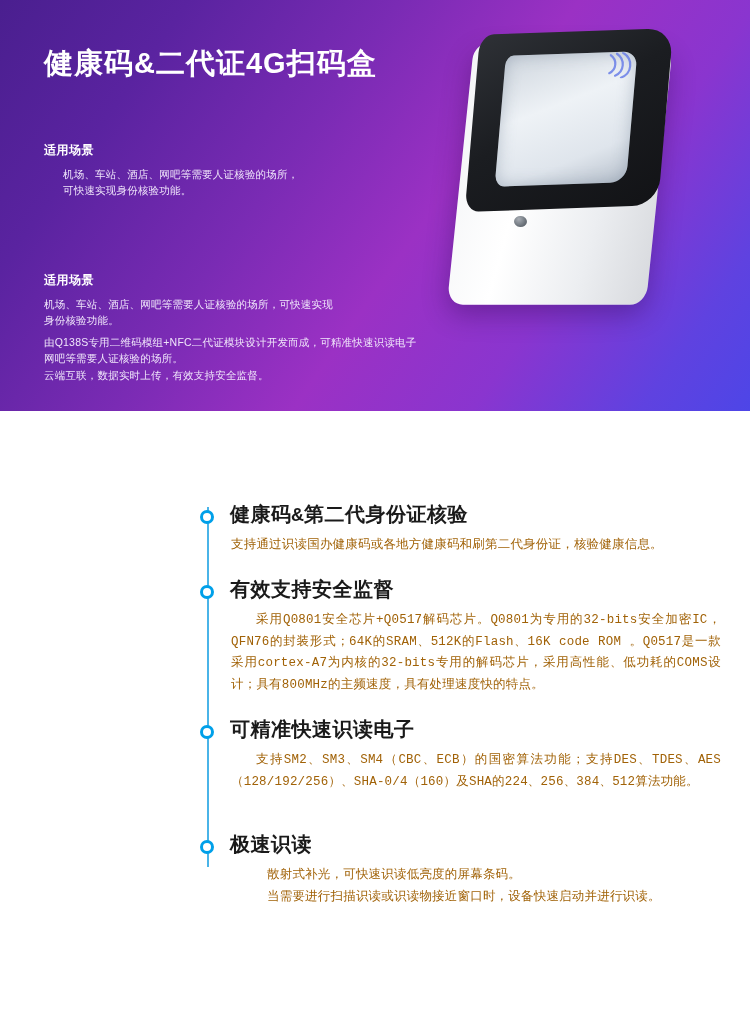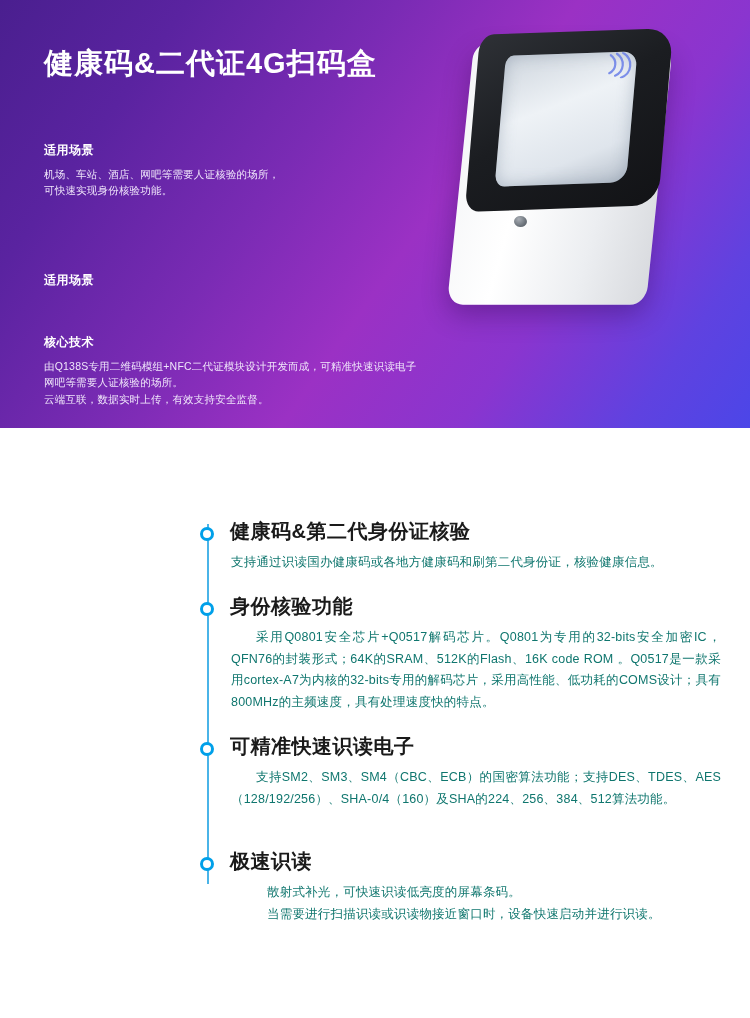--- a/index.html
+++ b/index.html
@@ -126,24 +126,25 @@
     height: 11px;
     border-radius: 50%;
     background: radial-gradient(circle at 35% 30%, #a9aeb5, #6d747c 60%, #4d535a 100%);
     transform: rotate(5deg);
   }
 
   
   .content {
     position: absolute;
     left: 0;
-    top: 428px;
+    top: 411px;
     width: 750px;
     height: 584px;
     background: #ffffff;
+    font-family: Liberation Mono, monospace;
   }
   .timeline-axis {
     position: absolute;
     left: 207px;
     top: 96px;
     width: 2px;
     height: 360px;
     background: #4ab4e8;
   }
   .item {
@@ -172,21 +173,21 @@
     letter-spacing: 0.5px;
     white-space: nowrap;
   }
   .item-body {
     position: absolute;
     left: 31px;
     top: 34px;
     width: 490px;
     font-size: 12.5px;
     line-height: 1.72;
-    color: #0f766e;
+    color: #a16207;
     text-align: justify;
     letter-spacing: 0.2px;
   }
   .indent { text-indent: 25px; }
 
   .it1 { top: 90px; }
   .it2 { top: 165px; }
   .it3 { top: 305px; }
   .it4 { top: 420px; }
 </style>
@@ -194,31 +195,32 @@
 <body>
 
 <div class="page">
 
   <div class="hero">
 
     <div class="hero-title">健康码&amp;二代证4G扫码盒</div>
 
     <div class="feature-block fb1">
       <div class="feature-title">适用场景</div>
-      <div class="feature-body" style="white-space: pre-line;">机场、车站、酒店、网吧等需要人证核验的场所，
+      <div class="feature-body" style="white-space: pre-line; margin-left: 19px;">机场、车站、酒店、网吧等需要人证核验的场所，
 可快速实现身份核验功能。</div>
     </div>
 
 
     <div class="feature-block fb3">
       <div class="feature-title">适用场景</div>
+      <div class="feature-body" style="white-space: pre-line;">机场、车站、酒店、网吧等需要人证核验的场所，可快速实现
+身份核验功能。</div>
     </div>
 
     <div class="feature-block fb4">
-      <div class="feature-title">核心技术</div>
       <div class="feature-body" style="white-space: pre-line;">由Q138S专用二维码模组+NFC二代证模块设计开发而成，可精准快速识读电子
 网吧等需要人证核验的场所。
 云端互联，数据实时上传，有效支持安全监督。</div>
     </div>
 
     <div class="device">
       <div class="device-body"></div>
       <div class="device-top"></div>
       <div class="device-window"></div>
       <div class="sensor-dot"></div>
@@ -237,21 +239,21 @@
     <div class="timeline-axis"></div>
 
     <div class="item it1">
       <div class="bullet"></div>
       <div class="item-title">健康码&amp;第二代身份证核验</div>
       <div class="item-body" style="white-space: pre-line;">支持通过识读国办健康码或各地方健康码和刷第二代身份证，核验健康信息。</div>
     </div>
 
     <div class="item it2">
       <div class="bullet"></div>
-      <div class="item-title">身份核验功能</div>
+      <div class="item-title">有效支持安全监督</div>
       <div class="item-body indent">采用Q0801安全芯片+Q0517解码芯片。Q0801为专用的32-bits安全加密IC，QFN76的封装形式；64K的SRAM、512K的Flash、16K code ROM 。Q0517是一款采用cortex-A7为内核的32-bits专用的解码芯片，采用高性能、低功耗的COMS设计；具有800MHz的主频速度，具有处理速度快的特点。</div>
     </div>
 
     <div class="item it3">
       <div class="bullet"></div>
       <div class="item-title">可精准快速识读电子</div>
       <div class="item-body indent">支持SM2、SM3、SM4（CBC、ECB）的国密算法功能；支持DES、TDES、AES（128/192/256）、SHA-0/4（160）及SHA的224、256、384、512算法功能。</div>
     </div>
 
     <div class="item it4">

